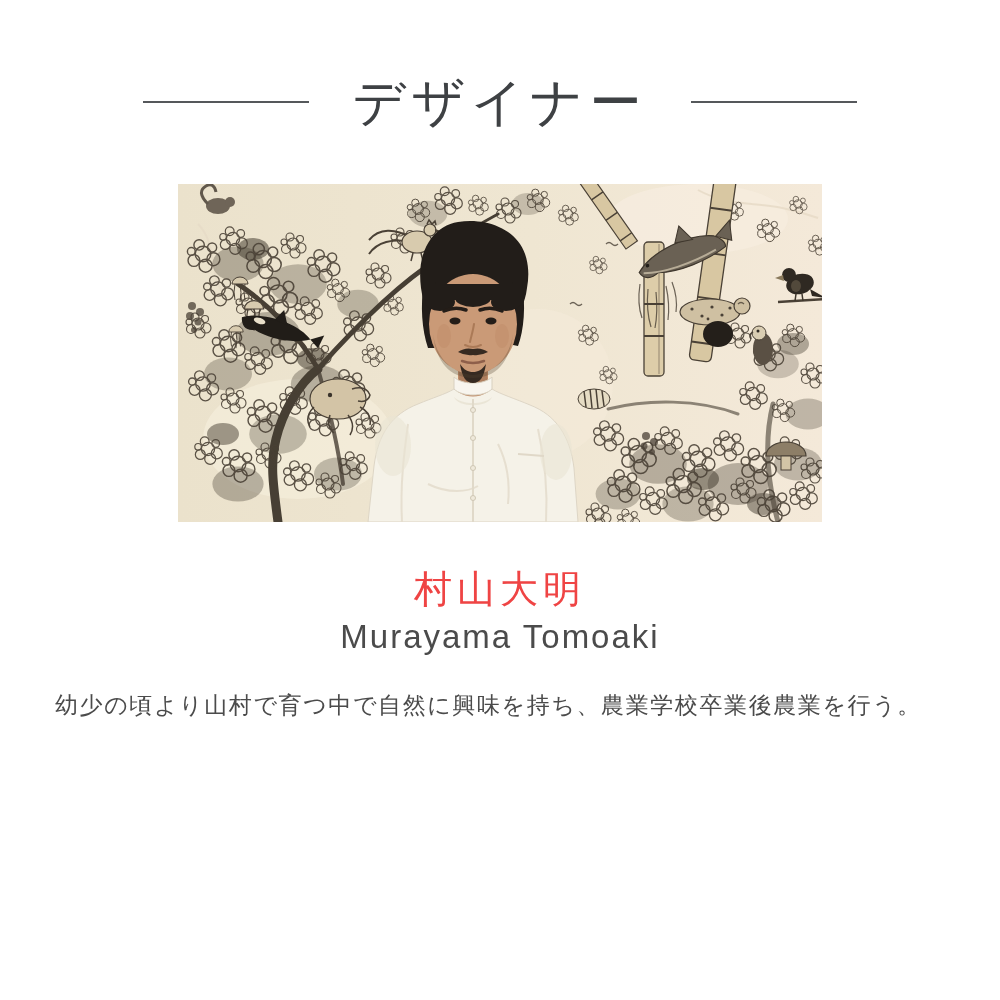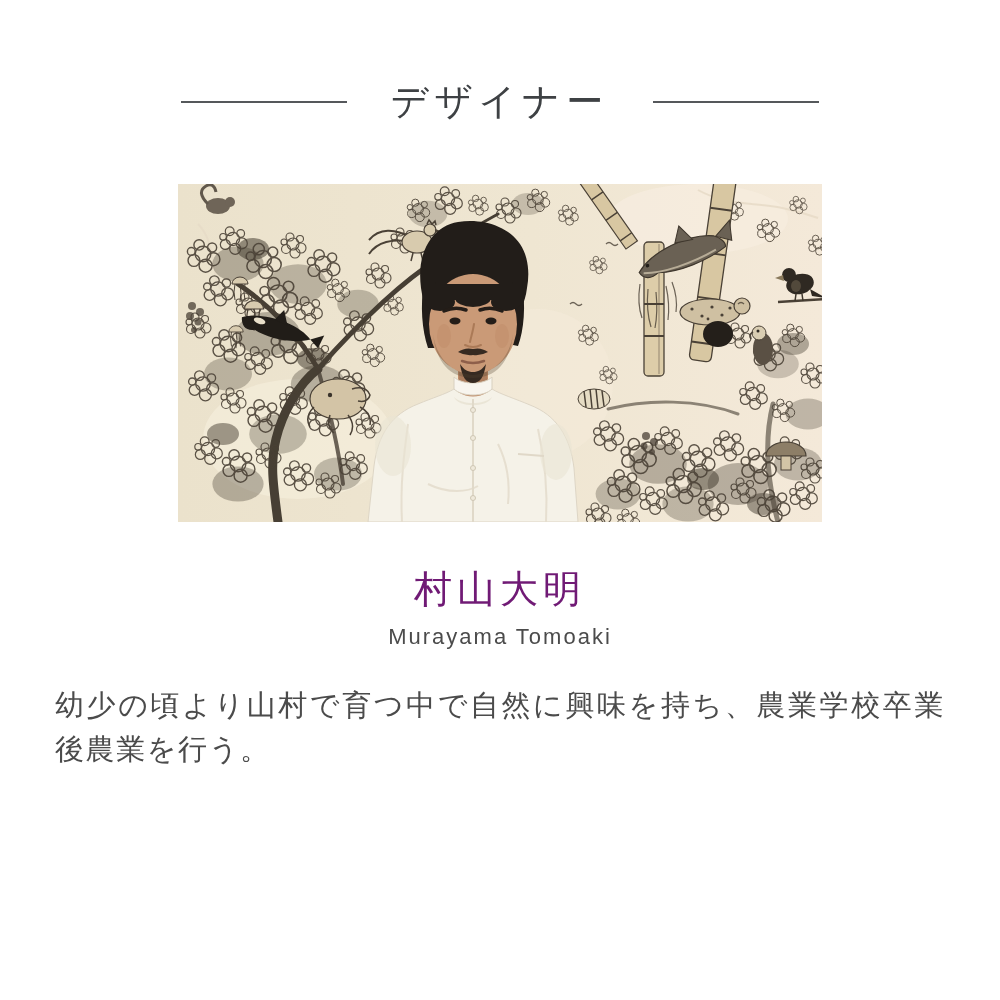--- a/index.html
+++ b/index.html
@@ -2,32 +2,32 @@
 <html lang="ja"><head>
 <meta charset="utf-8">
 <style>
   html,body { margin:0; padding:0; background:#ffffff; }
   body { font-family:"Liberation Sans","DejaVu Sans",sans-serif; }
   .page { position:relative; width:1000px; height:1000px; background:#ffffff; overflow:hidden; margin:0 auto; }
 
   
   .header { position:absolute; top:80px; left:0; width:1000px; display:flex; align-items:center; justify-content:center; gap:44px; }
   .rule { width:166px; height:2px; background:#55585b; }
-  .page-title { font-size:37px; line-height:44px; color:#3e4144; letter-spacing:6px; font-weight:500; white-space:nowrap; }
+  .page-title { font-size:52px; line-height:44px; color:#3e4144; letter-spacing:6px; font-weight:500; white-space:nowrap; }
 
   
   .photo-wrap { position:absolute; left:178px; top:184px; width:644px; height:338px; }
   .photo-wrap svg { display:block; }
 
   
-  .name-ja { position:absolute; top:566px; left:0; width:1000px; text-align:center; font-size:38px; line-height:46px; color:#701a75; letter-spacing:5px; font-weight:500; }
-  .name-en { position:absolute; top:621px; left:0; width:1000px; text-align:center; font-size:22px; line-height:32px; color:#4b4b4b; letter-spacing:2px; }
+  .name-ja { position:absolute; top:566px; left:0; width:1000px; text-align:center; font-size:38px; line-height:46px; color:#ef4444; letter-spacing:5px; font-weight:500; }
+  .name-en { position:absolute; top:621px; left:0; width:1000px; text-align:center; font-size:33px; line-height:32px; color:#4b4b4b; letter-spacing:2px; }
 
   
-  .bio { position:absolute; left:55px; top:684px; width:890px; font-size:29px; line-height:43.5px; color:#4b4b4b; letter-spacing:1.6px; text-align:justify; }
+  .bio { position:absolute; left:55px; top:684px; width:890px; font-size:23px; line-height:43.5px; color:#4b4b4b; letter-spacing:1.6px; text-align:justify; }
   .bio p { margin:0; }
 </style>
 </head>
 <body>
 
 <div class="page">
 
   <div class="header">
     <div class="rule"></div>
     <div class="page-title">デザイナー</div>

